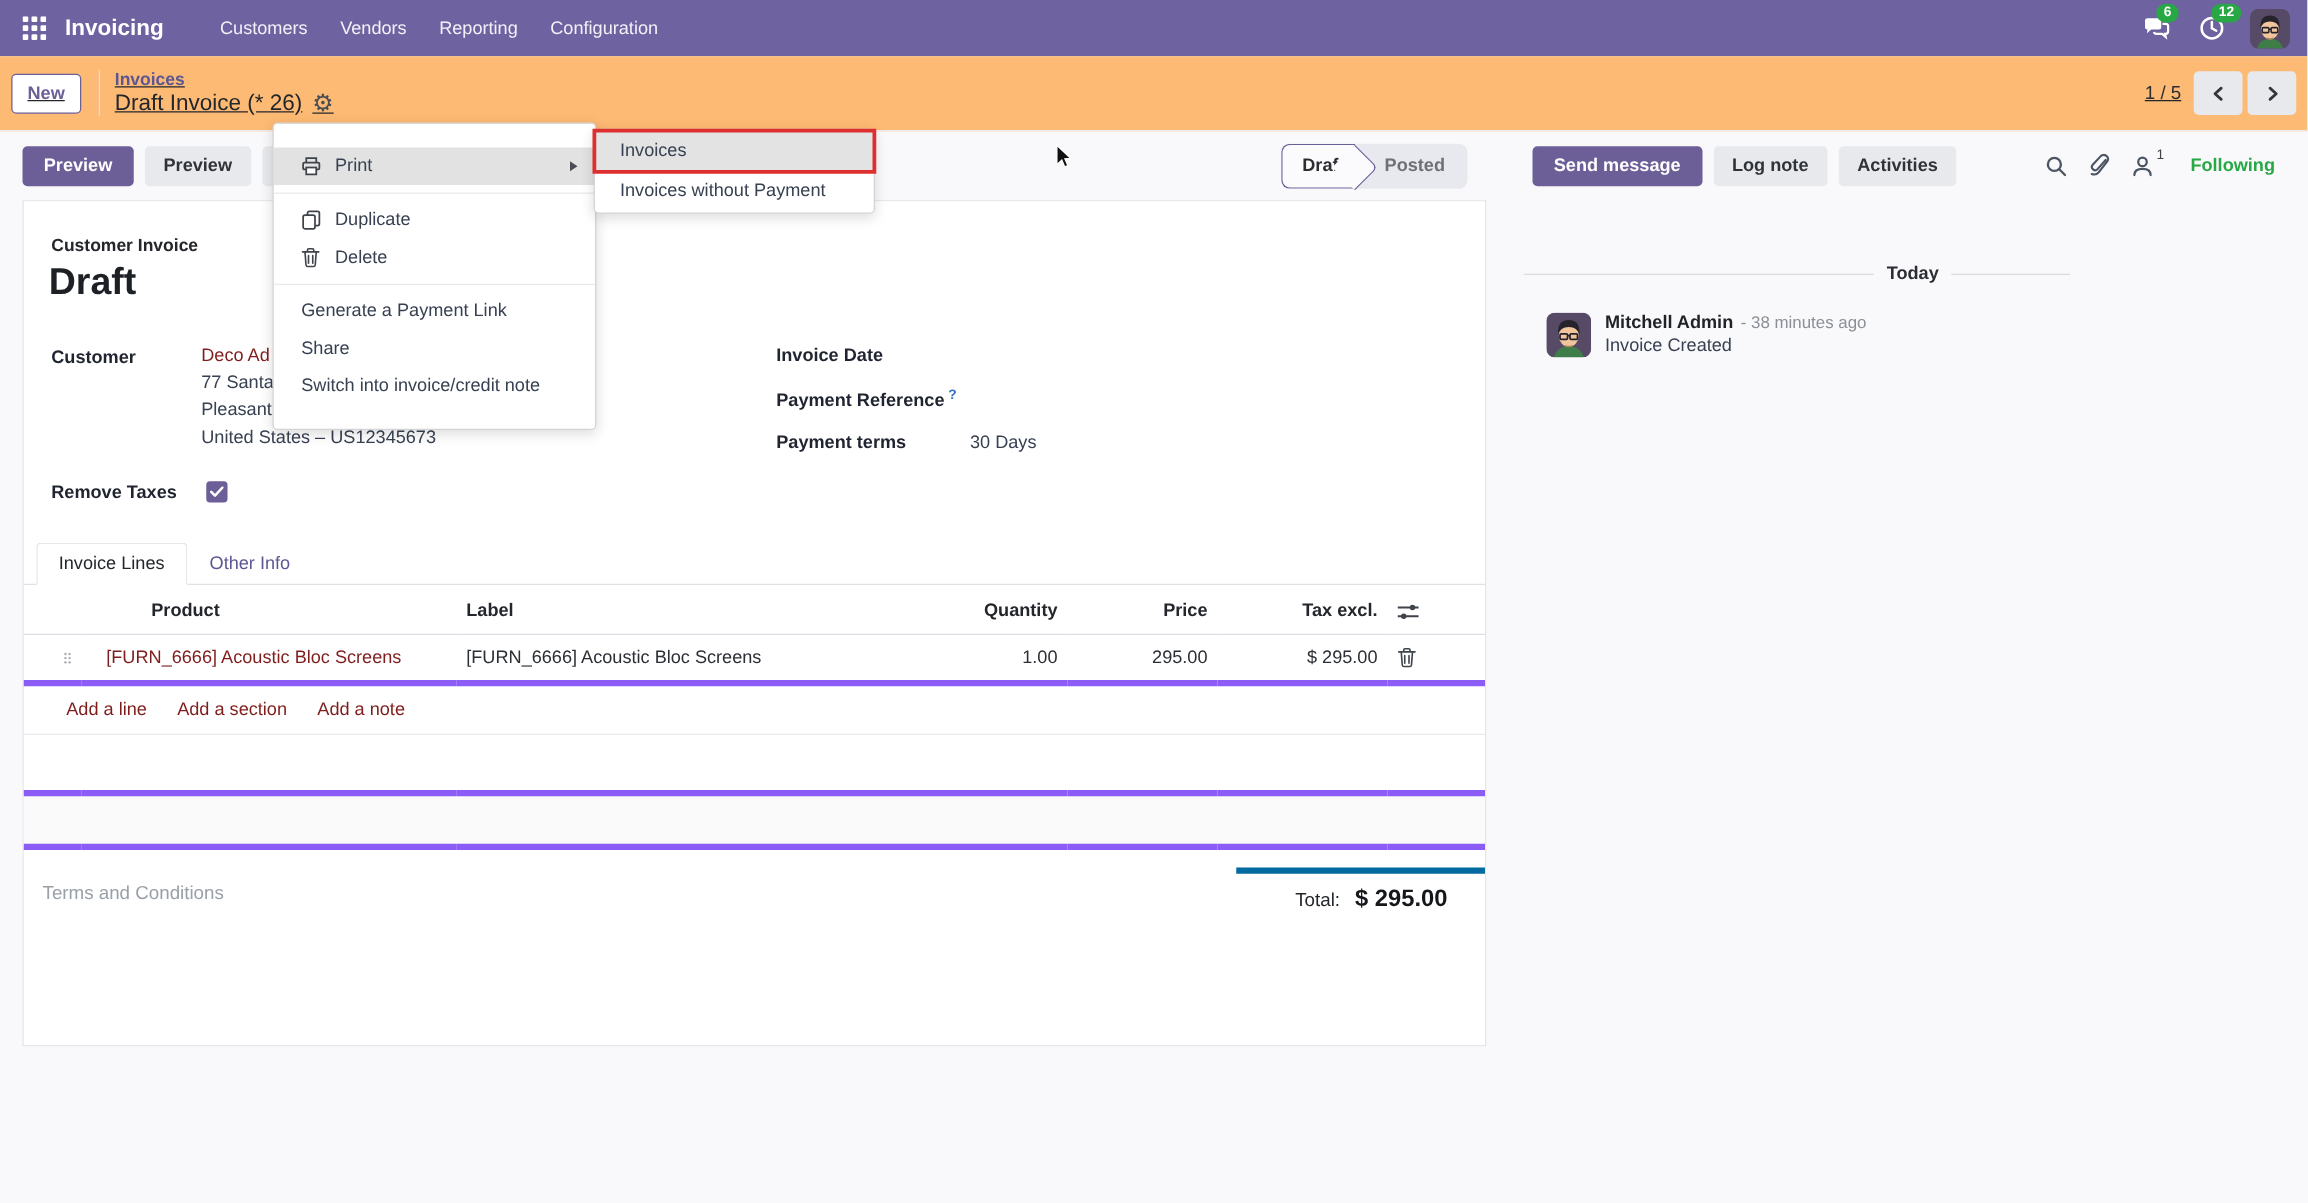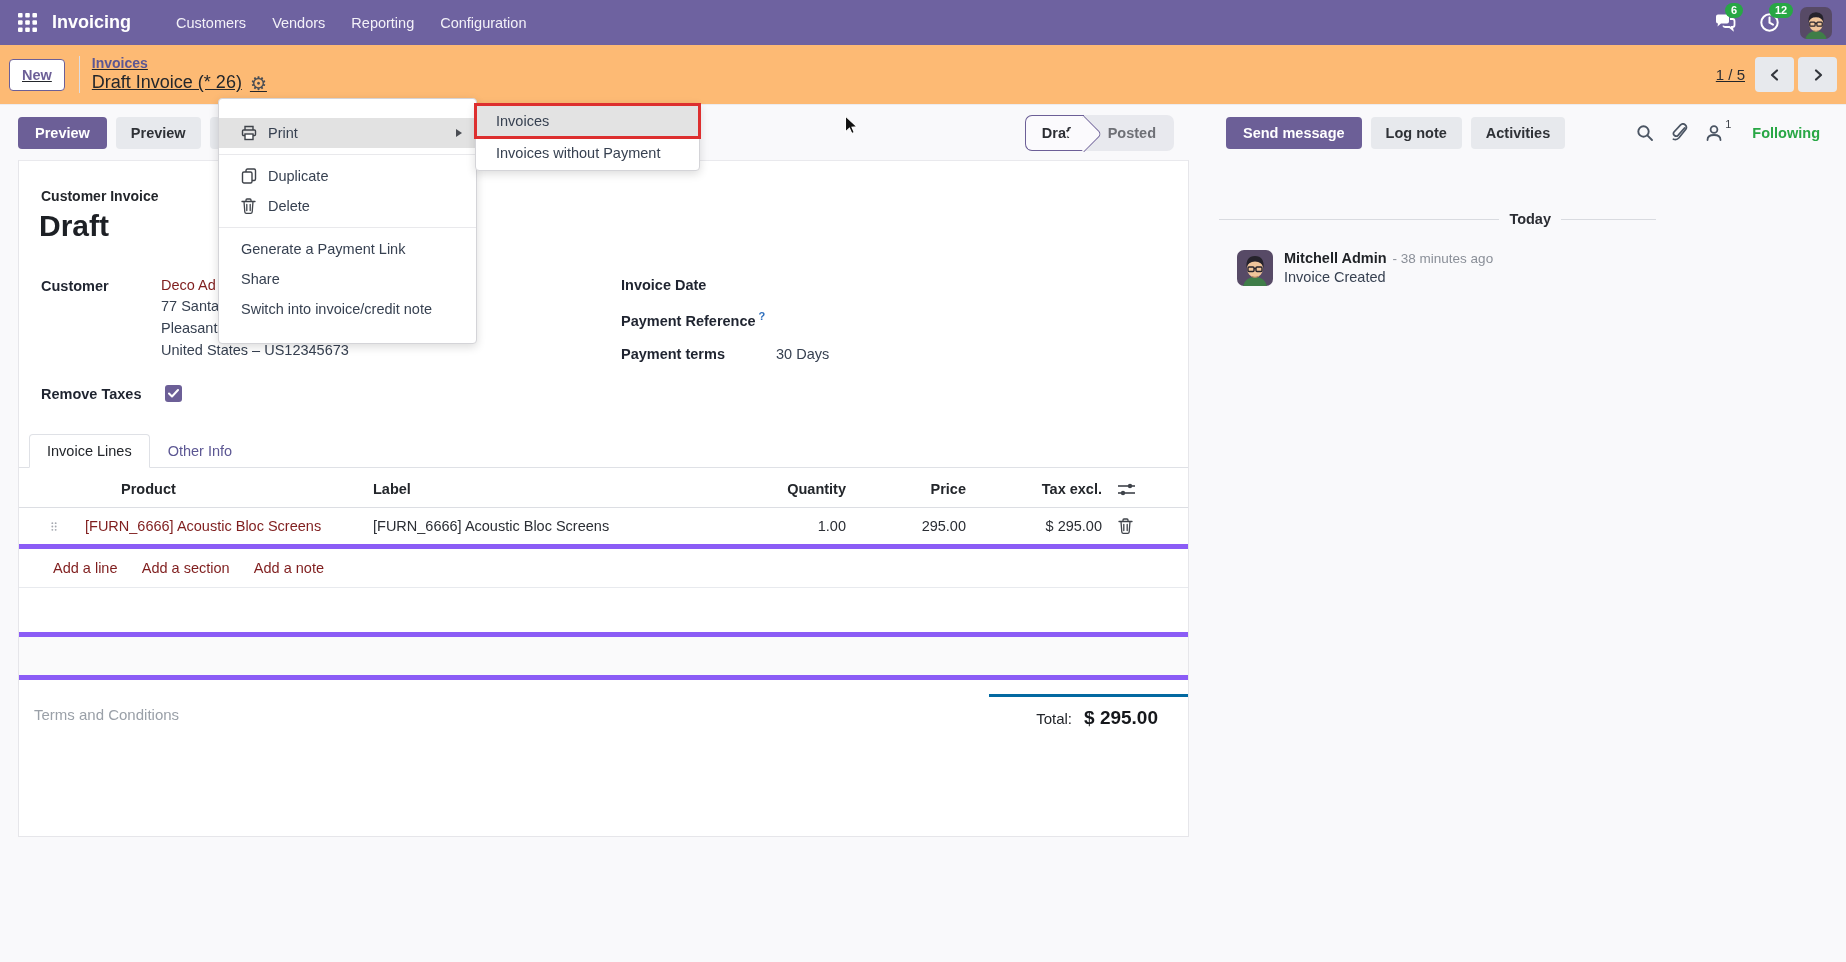--- a/index.html
+++ b/index.html
@@ -81,21 +81,21 @@
   td.c-product { padding-left:20px; }
   th.num, td.num { text-align:right; }
   .handle { color:#a5a8af; padding-left:24px; cursor:grab; display:flex; }
   .opt-cell { padding-left:6px; }
   .addline-row td { padding:11px 0 11px 34px; border-bottom:1px solid #e8eaee; }
   .addline-row .link { margin-right:21px; font-size:14.5px; }
   .empty-row { height:47px; border-bottom:1px solid #ebedf0; }
   .stripe-row { height:43px; background:#fafafb; border-bottom:1px solid #ebedf0; }
   .below-table { display:flex; justify-content:space-between; margin-top:0; }
   .terms { padding:26px 0 0 15px; color:#9aa0a8; font-size:15px; cursor:text; }
-  .totals { width:199px; margin-top:14px; border-top:3px solid #0369a1; padding:10px 30px 0 0; display:flex; justify-content:flex-end; align-items:baseline; gap:12px; }
+  .totals { width:199px; margin-top:14px; border-top:5px solid #0369a1; padding:10px 30px 0 0; display:flex; justify-content:flex-end; align-items:baseline; gap:12px; }
   .total-label { font-size:15px; color:#23262b; }
   .total-value { font-size:19px; font-weight:700; color:#15171b; }
   
   .chatter { flex:1; padding-left:31px; }
   .divider { display:flex; align-items:center; margin:51px 190px 0 -18px; }
   .divider .line { height:1px; background:#d9dbe0; }
   .line-left { flex:1; } .line-right { width:95px; }
   .divider .date { margin:0 10px; font-weight:700; color:#2b2d33; font-size:14.5px; }
   .message { display:flex; margin-top:23px; gap:11px; }
   .msg-avatar { width:36px; height:36px; border-radius:7px; overflow:hidden; flex:none; cursor:pointer; }

